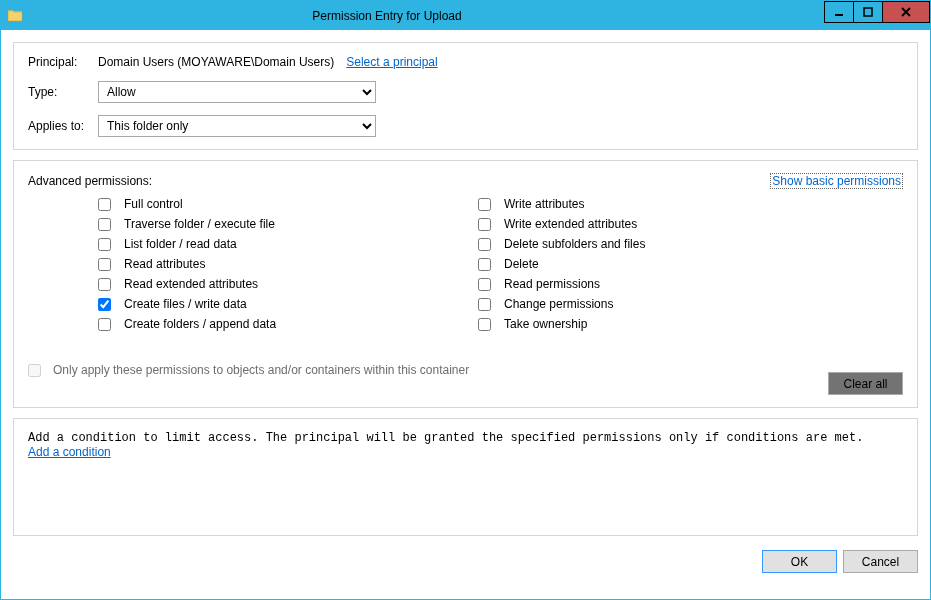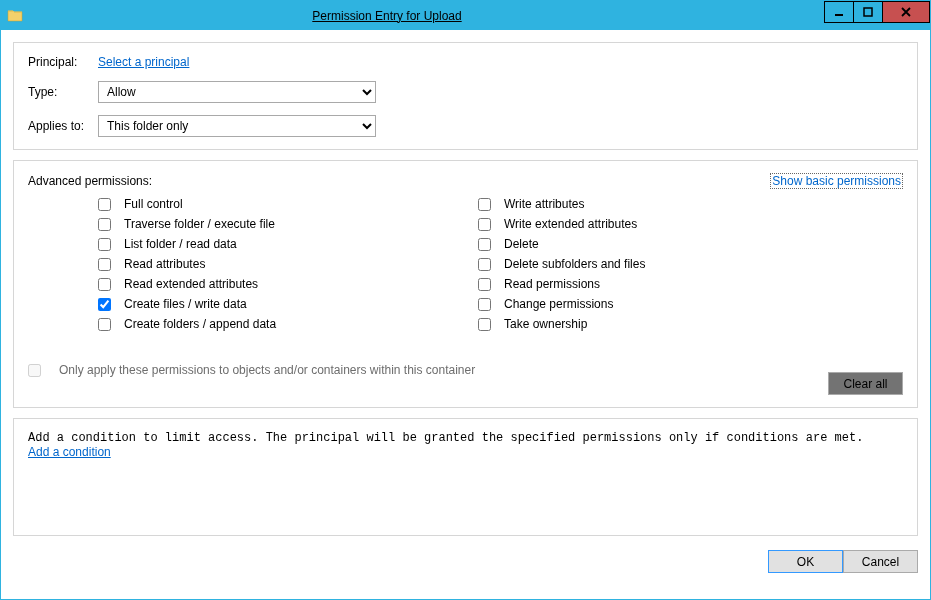--- a/index.html
+++ b/index.html
@@ -15,21 +15,20 @@
       border: 1px solid #2fb3e0;
       display: flex;
       flex-direction: column;
     }
     .titlebar {
       height: 30px;
       background: #2fb3e0;
       display: flex;
       align-items: center;
       padding: 0 0 0 6px;
-      text-decoration: underline;
     }
     .titlebar-icon {
       width: 16px;
       height: 16px;
       margin-right: 6px;
     }
     .titlebar-title {
       flex: 1;
       text-align: center;
       font-size: 12px;
@@ -136,21 +135,21 @@
     }
     .only-apply-row {
       display: flex;
       align-items: center;
       justify-content: space-between;
       margin-top: auto;
     }
     .only-apply-left {
       display: flex;
       align-items: flex-end;
-      gap: 18px;
+      gap: 12px;
       color: #6d6d6d;
     }
     .only-apply-left input[type="checkbox"] {
       width: 13px;
       height: 13px;
     }
     .clear-btn {
       width: 75px;
       height: 23px;
       border: 1px solid #aaa;
@@ -162,20 +161,21 @@
     }
     .cond-panel {
       min-height: 118px;
     }
     .cond-text {
       font-family: Liberation Mono, monospace;
     }
     .footer {
       display: flex;
       justify-content: flex-end;
+      gap: 6px;
       padding: 4px 0 2px 0;
     }
     .footer button {
       width: 75px;
       height: 23px;
       border: 1px solid #aaa;
       background: #e1e1e1;
       cursor: pointer;
       font-family: inherit;
       font-size: 12px;
@@ -213,20 +213,21 @@
           </svg>
       </div>
     </div>
   </div>
 
   <div class="body-area">
 
     <div class="panel">
       <div class="row">
         <span class="label-col">Principal:</span>
+        <span class="principal-value">Domain Users (MOYAWARE\Domain Users)</span>
         <span class="link">Select a principal</span>
       </div>
       <div class="row">
         <span class="label-col">Type:</span>
         <select>
           <option>Allow</option>
         </select>
       </div>
       <div class="row">
         <span class="label-col">Applies to:</span>
@@ -276,25 +277,25 @@
             <label class="check-row">
               <input type="checkbox" style="">
               <span>Write attributes</span>
             </label>
             <label class="check-row">
               <input type="checkbox" style="">
               <span>Write extended attributes</span>
             </label>
             <label class="check-row">
               <input type="checkbox" style="">
+              <span>Delete subfolders and files</span>
+            </label>
+            <label class="check-row">
+              <input type="checkbox" style="">
               <span>Delete</span>
-            </label>
-            <label class="check-row">
-              <input type="checkbox" style="">
-              <span>Delete subfolders and files</span>
             </label>
             <label class="check-row">
               <input type="checkbox" style="">
               <span>Read permissions</span>
             </label>
             <label class="check-row">
               <input type="checkbox" style="">
               <span>Change permissions</span>
             </label>
             <label class="check-row">

